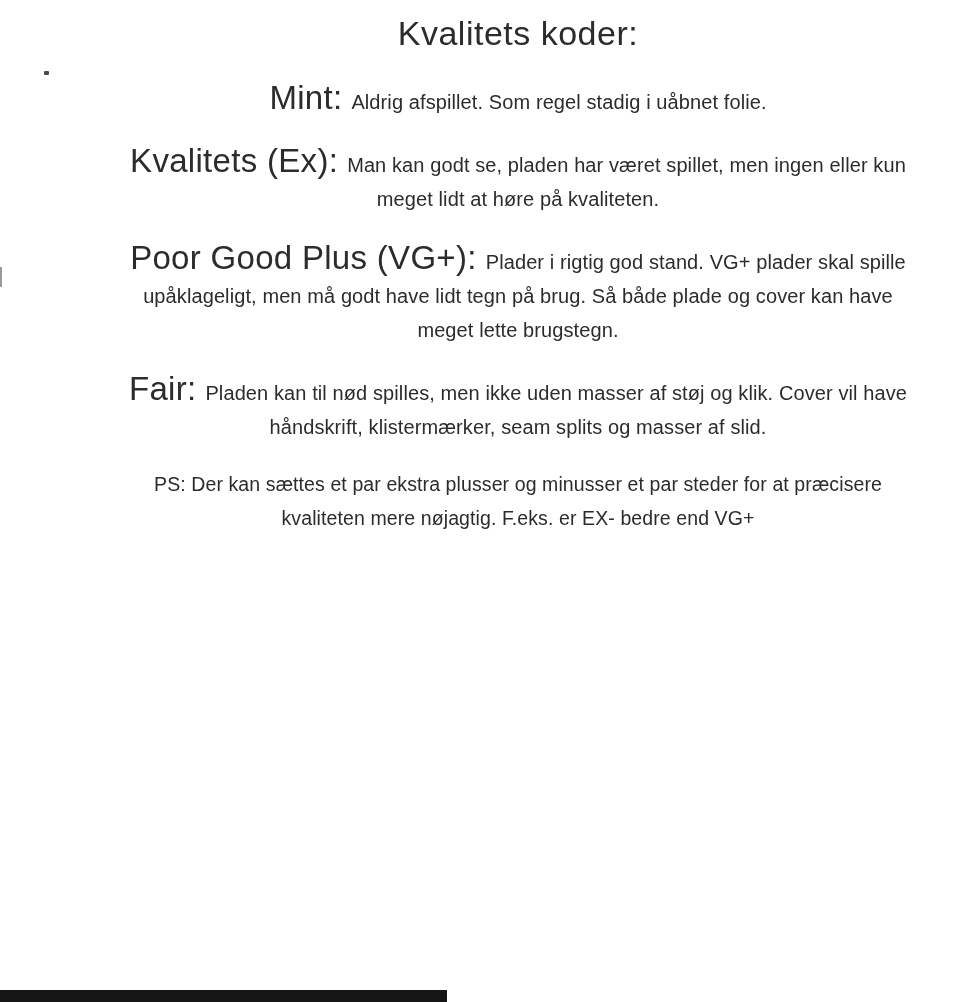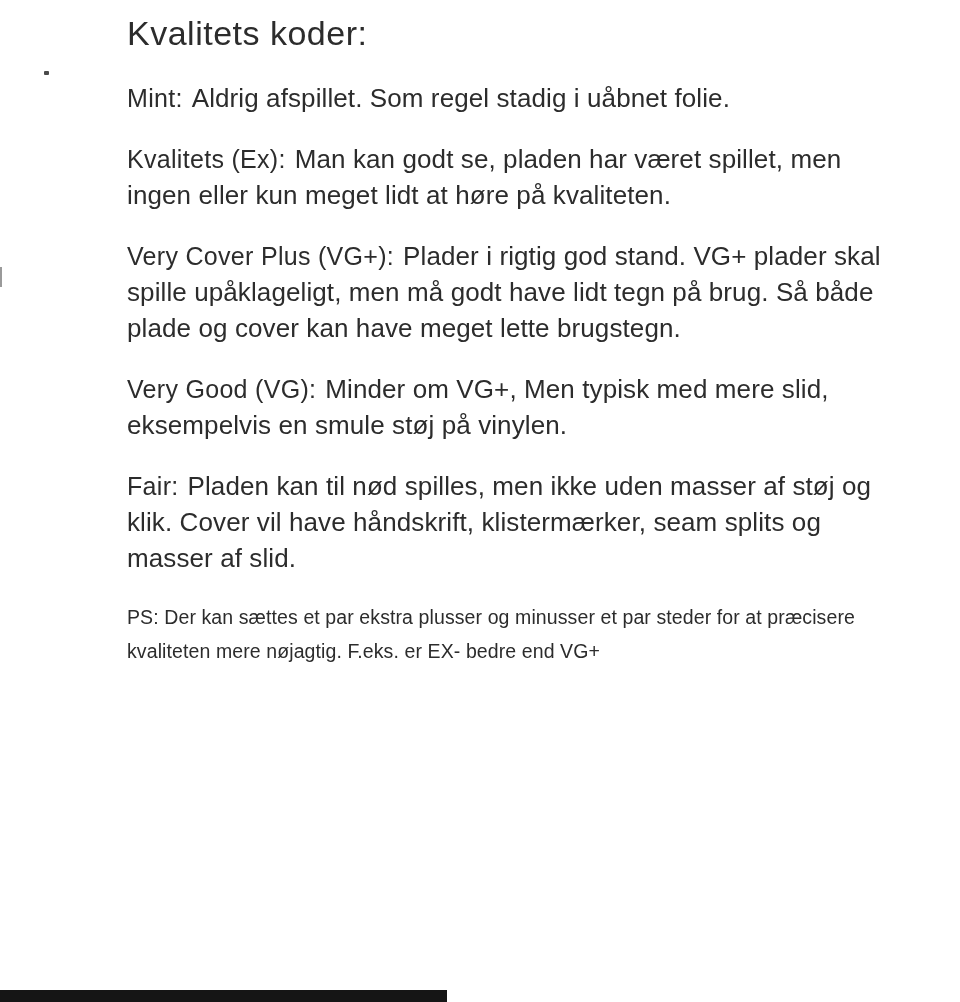--- a/index.html
+++ b/index.html
@@ -9,20 +9,21 @@
   *{margin:0;padding:0;box-sizing:border-box;}
   html,body{background:var(--paper);}
   .page{
     position:relative;
     width:960px;
     height:1002px;
     background:var(--paper);
     overflow:hidden;
     font-family:"Liberation Sans","DejaVu Sans",sans-serif;
     color:var(--ink);
+    text-align:center;
   }
   .content{
     position:absolute;
     left:127px;
     top:12px;
     width:782px;
   }
   .doc-title{
     font-size:34px;
     font-weight:500;
@@ -31,28 +32,28 @@
     margin-bottom:27px;
     color:var(--ink);
   }
   .entry{
     font-size:19.5px;
     line-height:34px;
     margin-bottom:25px;
     letter-spacing:0.1px;
   }
   .term{
-    font-size:25px;
+    font-size:33px;
     font-weight:400;
     letter-spacing:0.3px;
     margin-right:9px;
     white-space:nowrap;
   }
   .desc{
-    font-size:26px;
+    font-size:20px;
   }
   .footnote{
     font-size:19.5px;
     line-height:34px;
     letter-spacing:0.1px;
     margin-top:-2px;
   }
   
   .speck{
     position:absolute;
@@ -87,26 +88,23 @@
     <p class="entry">
       <span class="term">Mint:</span><span class="desc">Aldrig afspillet. Som regel stadig i uåbnet folie.</span>
     </p>
 
 
     <p class="entry">
       <span class="term">Kvalitets (Ex):</span><span class="desc">Man kan godt se, pladen har været spillet, men ingen eller kun meget lidt at høre på kvaliteten.</span>
     </p>
 
     <p class="entry">
-      <span class="term">Very Cover Plus (VG+):</span><span class="desc">Plader i rigtig god stand. VG+ plader skal spille upåklageligt, men må godt have lidt tegn på brug. Så både plade og cover kan have meget lette brugstegn.</span>
+      <span class="term">Poor Good Plus (VG+):</span><span class="desc">Plader i rigtig god stand. VG+ plader skal spille upåklageligt, men må godt have lidt tegn på brug. Så både plade og cover kan have meget lette brugstegn.</span>
     </p>
 
-    <p class="entry">
-      <span class="term">Very Good (VG):</span><span class="desc">Minder om VG+, Men typisk med mere slid, eksempelvis en smule støj på vinylen.</span>
-    </p>
 
 
 
     <p class="entry">
       <span class="term">Fair:</span><span class="desc">Pladen kan til nød spilles, men ikke uden masser af støj og klik. Cover vil have håndskrift, klistermærker, seam splits og masser af slid.</span>
     </p>
 
 
     <p class="footnote">PS: Der kan sættes et par ekstra plusser og minusser et par steder for at præcisere kvaliteten mere nøjagtig. F.eks. er EX- bedre end VG+</p>
   </div>

